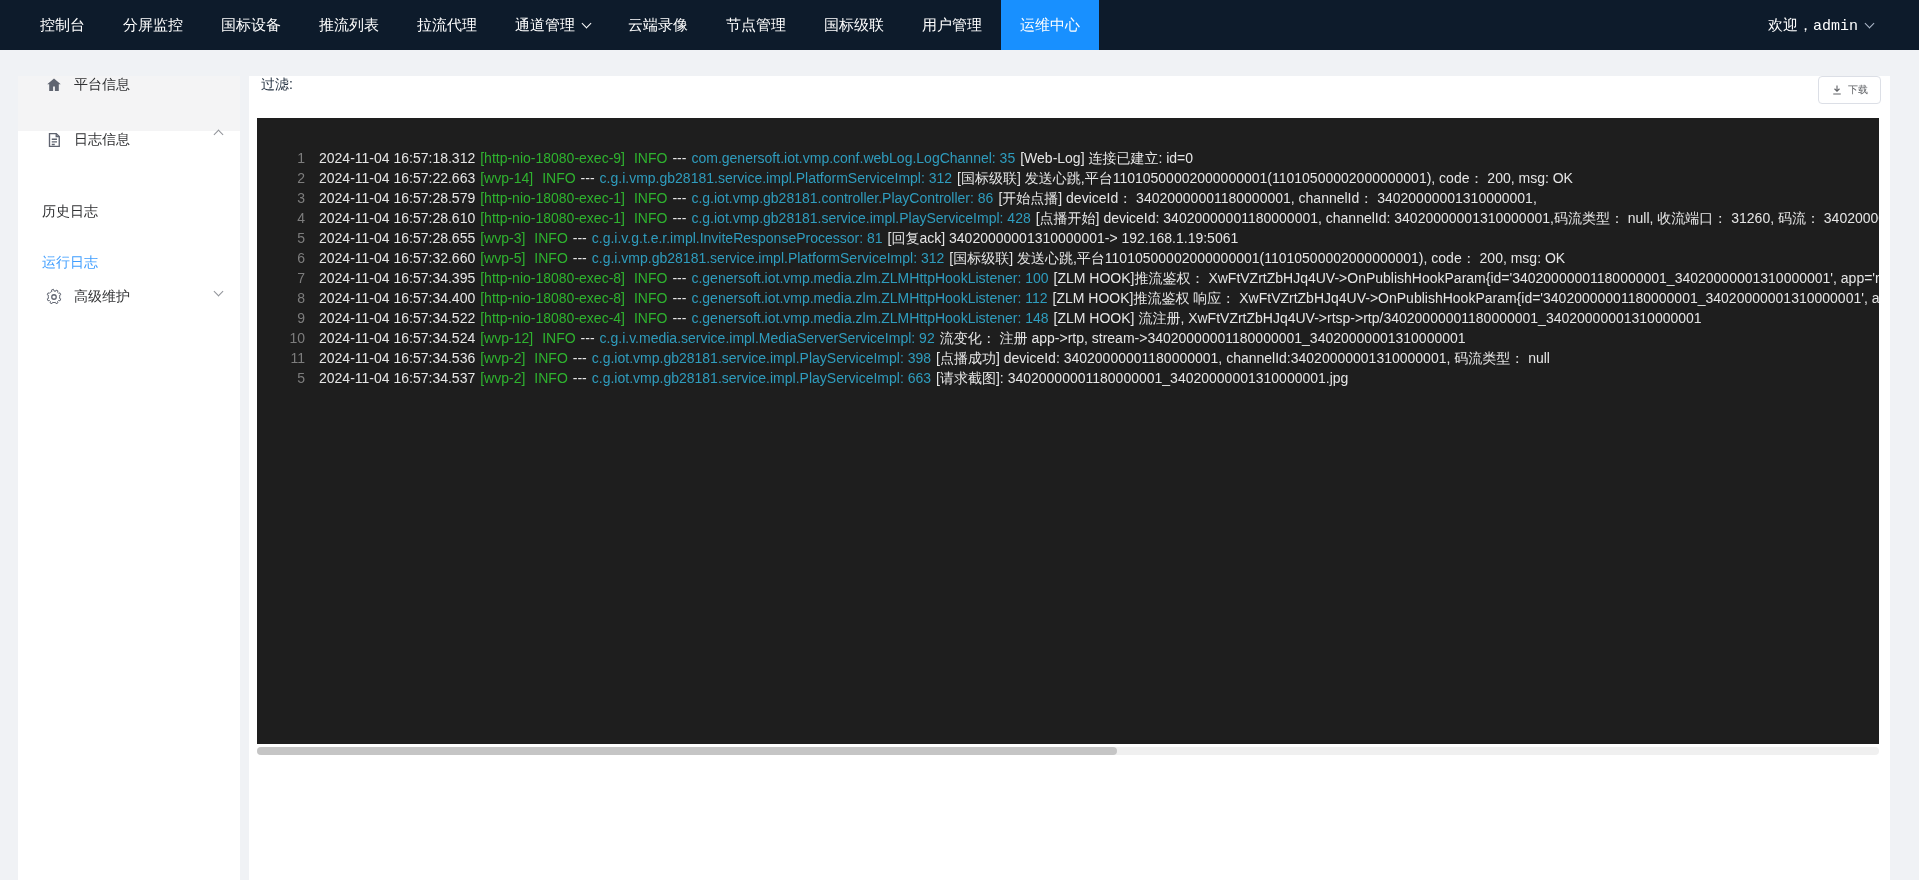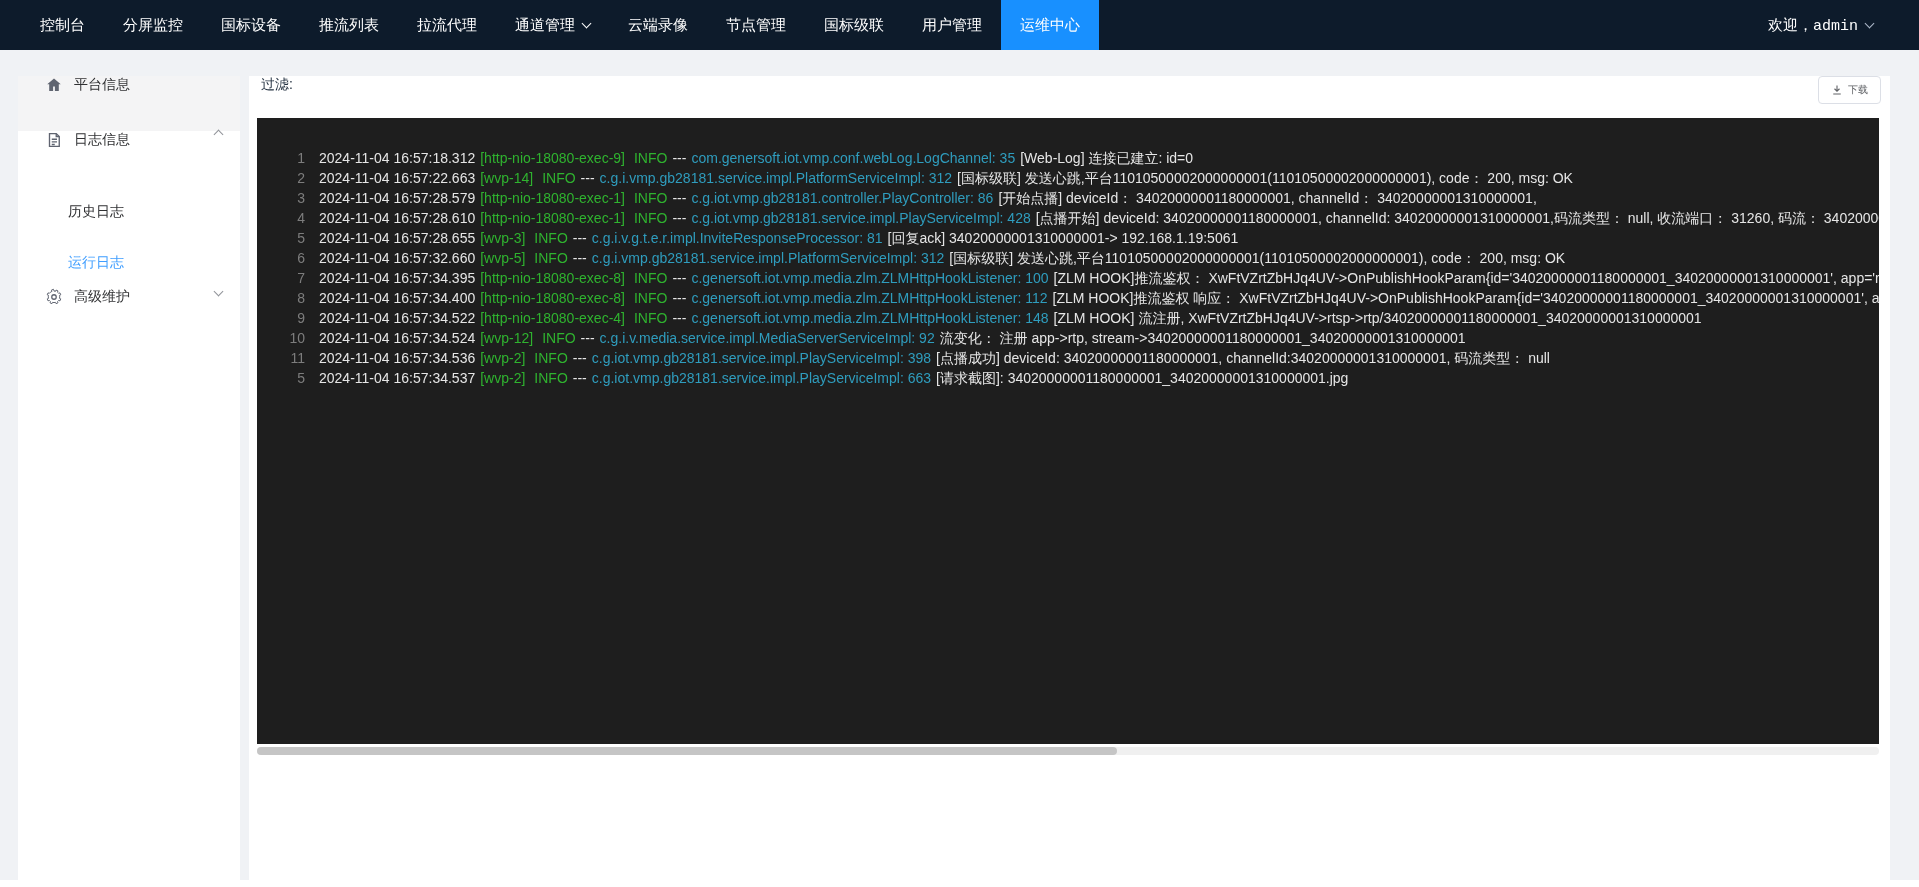--- a/index.html
+++ b/index.html
@@ -25,21 +25,21 @@
   .sidebar { position:absolute; left:18px; top:76px; bottom:7px; width:222px;
     background:#fff; }
   .menu-item { height:55px; display:flex; align-items:flex-start;
     padding:0 18px 0 27px; font-size:14px; color:#303133; cursor:pointer; }
   .menu-item.selected { background:#f4f4f5; }
   .mi-icon { width:18px; height:18px; margin-right:11px; color:#5f6470;
     flex:0 0 18px; }
   .mi-icon svg { width:18px; height:18px; display:block; }
   .mi-caret { margin-left:auto; color:#909399; }
   .submenu-item { height:51px; display:flex; align-items:center;
-    padding-left:50px; font-size:14px; color:#303133; cursor:pointer; }
+    padding-left:24px; font-size:14px; color:#303133; cursor:pointer; }
   .submenu-item.active { color:#409eff; }
 
   
   .main-card { position:absolute; left:249px; right:29px; top:76px; bottom:7px;
     background:#fff; }
   .toolbar { height:42px; display:flex; align-items:flex-start; padding:0 9px 0 12px; }
   .filter-label { font-size:14px; color:#1f2d3d; margin-right:7px; }
   .filter-input { width:386px; height:28px; border:1px solid #dcdfe6;
     border-radius:4px; padding:0 12px; font-size:13px; color:#303133;
     outline:none; font-family:inherit; }

